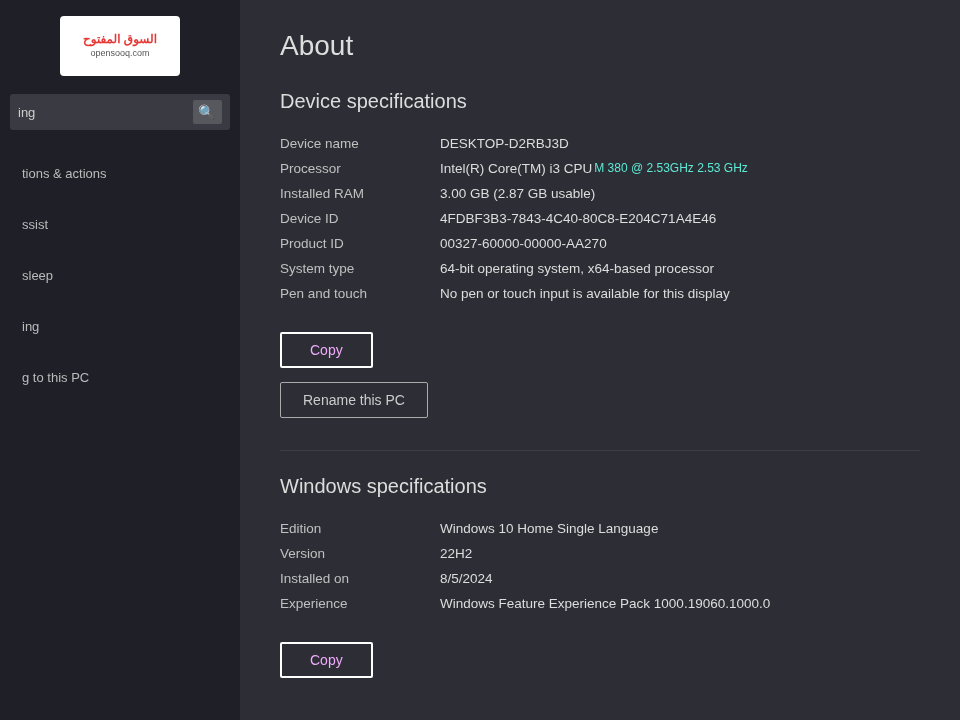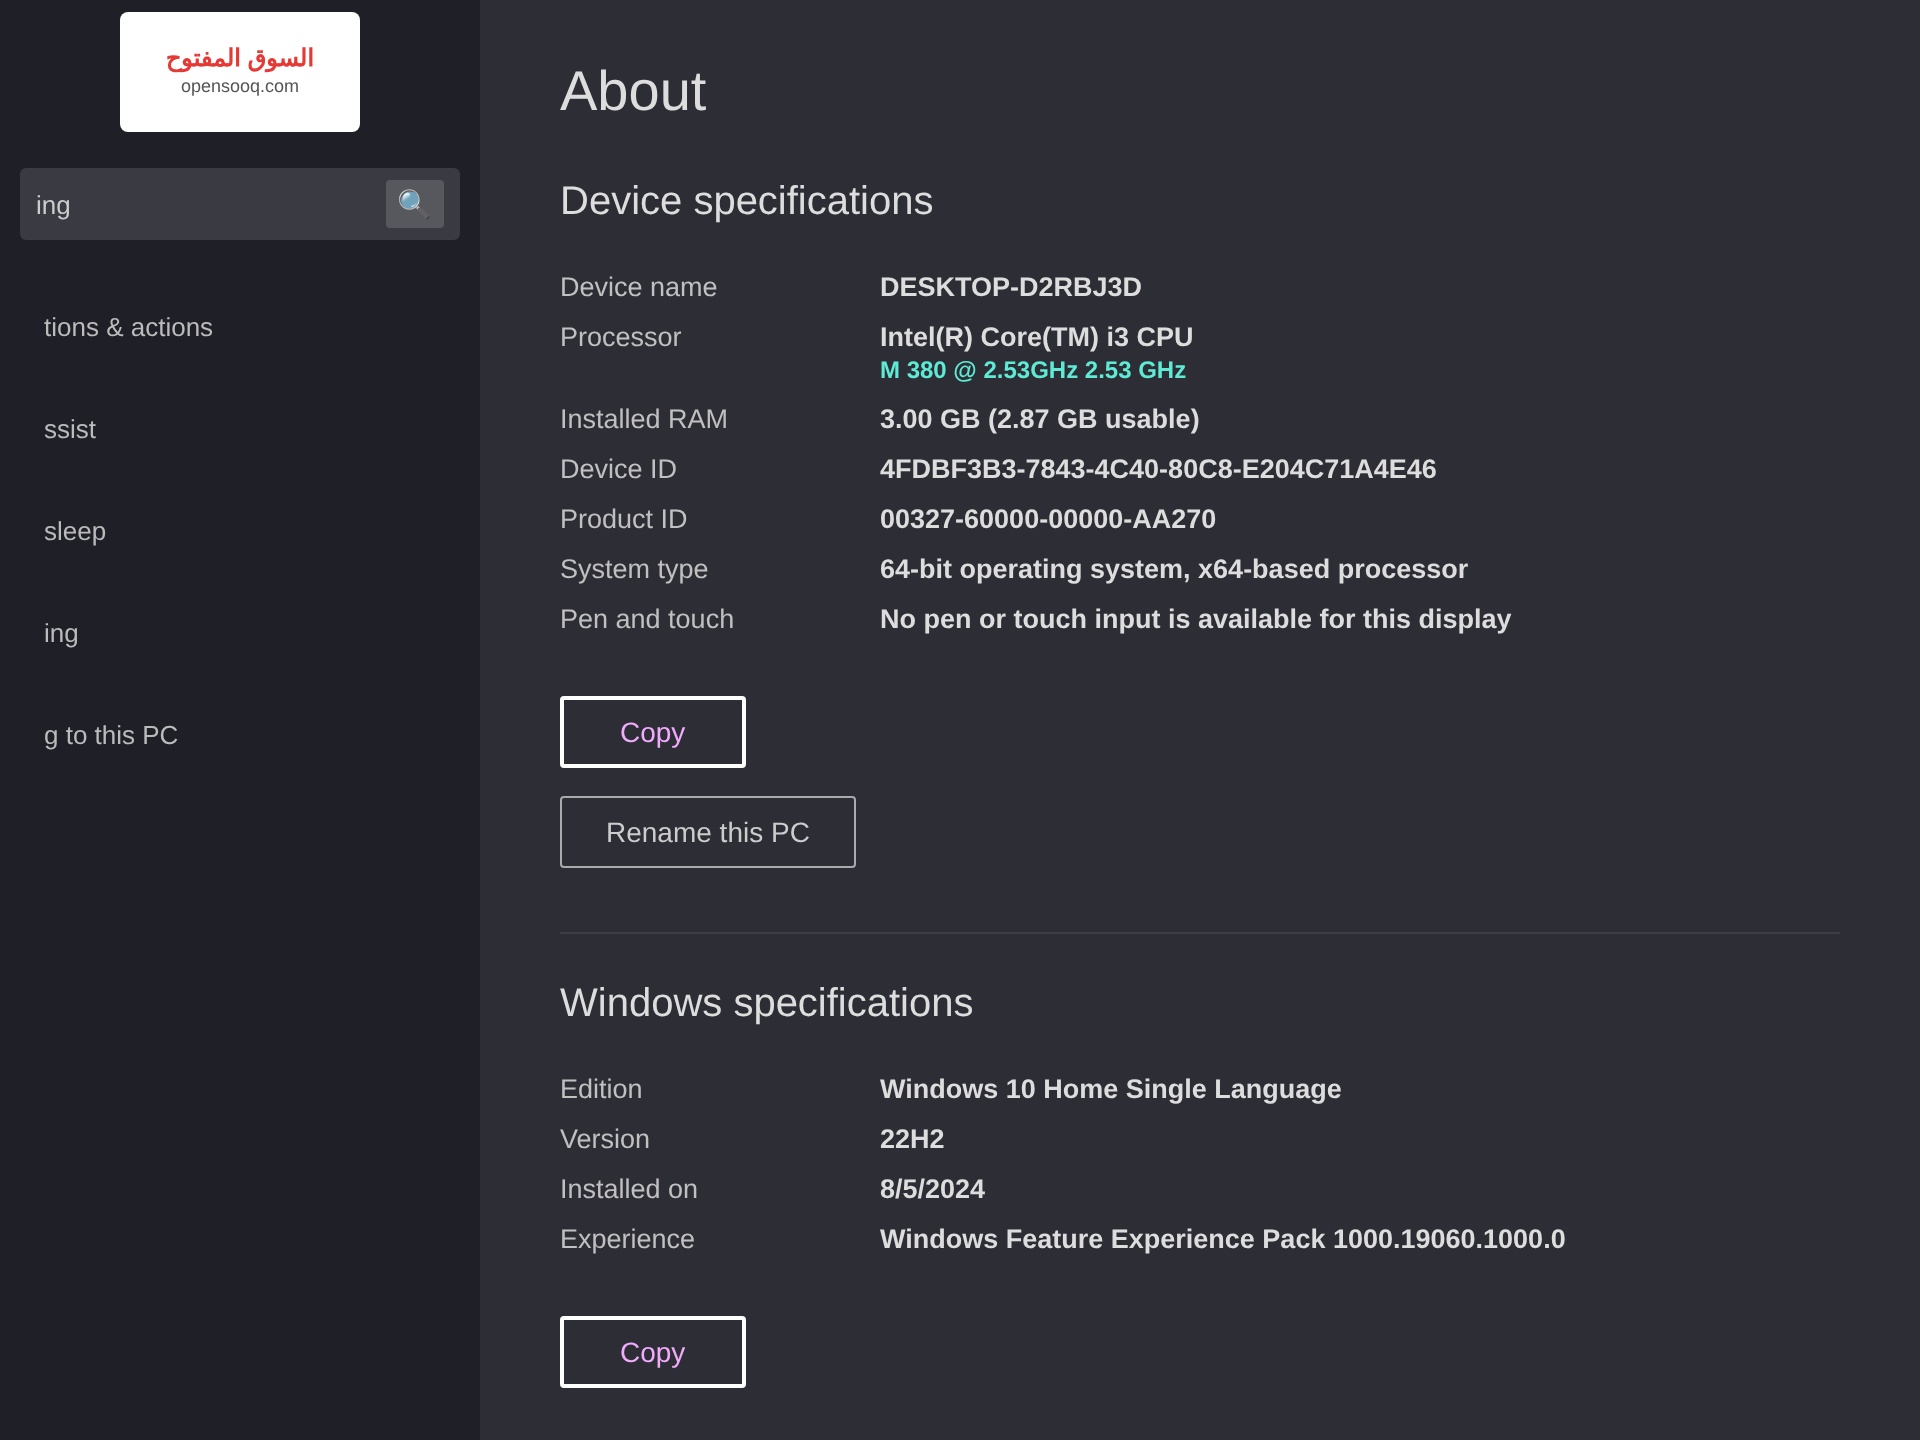--- a/index.html
+++ b/index.html
@@ -21,21 +21,21 @@
       display: flex;
       flex-direction: column;
       padding-top: 0;
       position: relative;
     }
 
     .sidebar-logo {
       background: #fff;
       width: 120px;
       height: 60px;
-      margin: 6px auto 10px;
+      margin: 16px auto 10px;
       display: flex;
       align-items: center;
       justify-content: center;
       border-radius: 4px;
       overflow: hidden;
     }
 
     .logo-text {
       font-size: 10px;
       color: #333;
@@ -137,21 +137,21 @@
     }
 
     .spec-table tr td:first-child {
       color: #c0c0c0;
       width: 160px;
       font-weight: 400;
     }
 
     .spec-table tr td:last-child {
       color: #ddd;
-      font-weight: 700;
+      font-weight: 400;
     }
 
     .copy-btn {
       background: transparent;
       border: 2px solid #ffffff;
       color: #f0abfc;
       padding: 8px 28px;
       font-size: 14px;
       cursor: pointer;
       border-radius: 2px;
@@ -171,21 +171,21 @@
     }
 
     .divider {
       border: none;
       border-top: 1px solid rgba(255,255,255,0.08);
       margin-bottom: 24px;
     }
 
     .processor-value {
       display: flex;
-      flex-direction: column;
+      flex-direction: row;
       gap: 2px;
     }
 
     .processor-extra {
       font-size: 12px;
       color: #5eead4;
     }
   </style>
 </head>
 <body>

